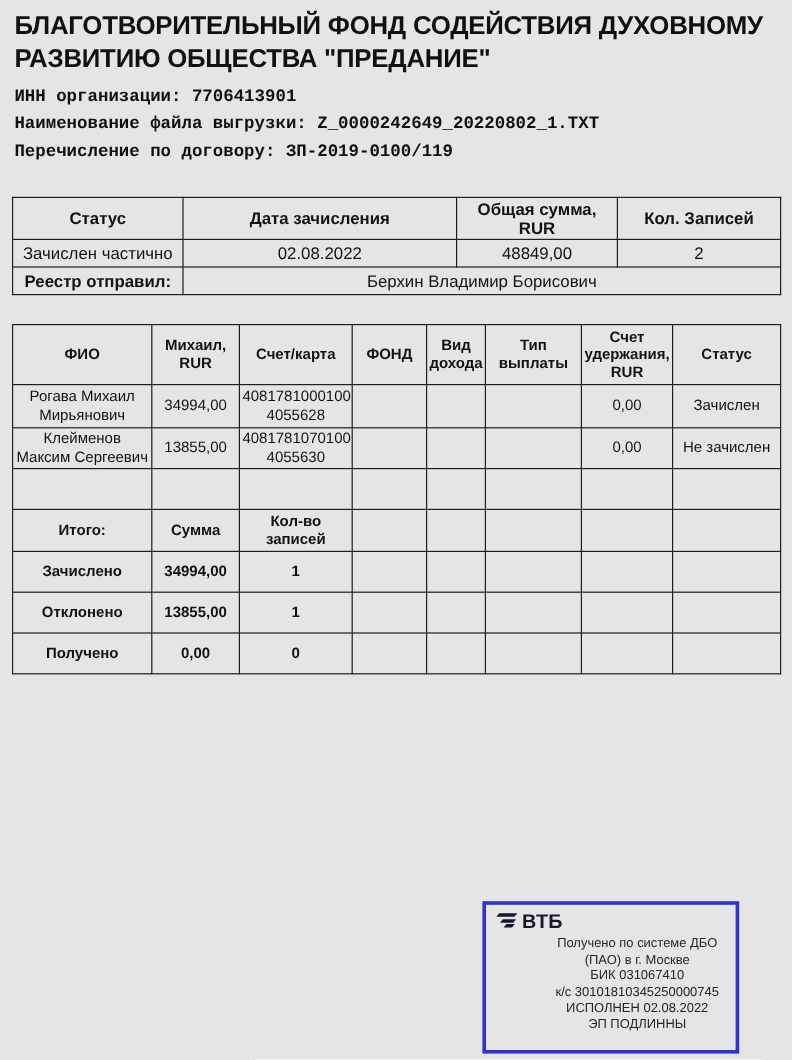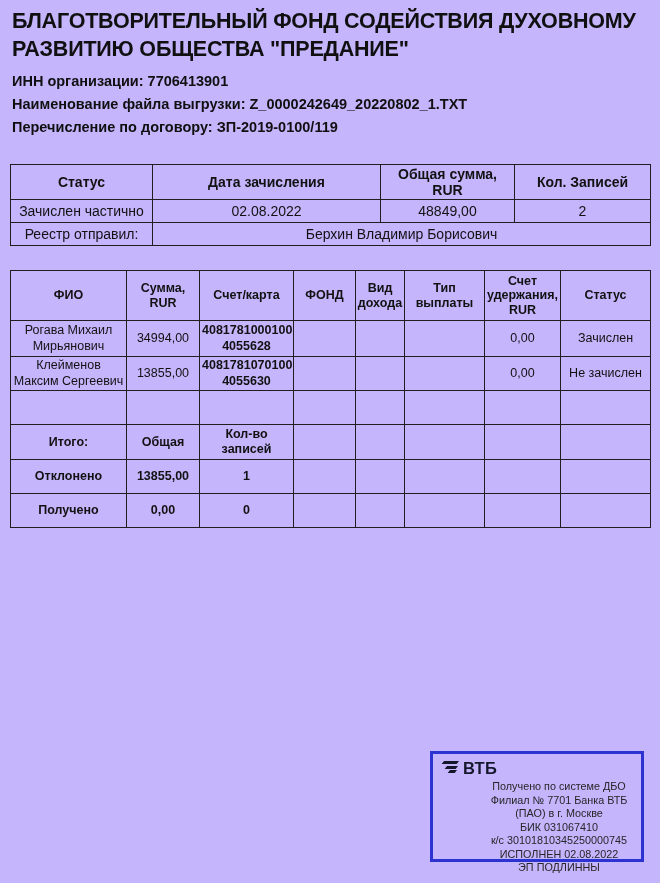--- a/index.html
+++ b/index.html
@@ -1,75 +1,76 @@
 <!DOCTYPE html>
 <html><head>
 <meta charset="utf-8">
 <style>
   html,body { margin:0; padding:0; background:#ffffff; }
   .page {
     position:relative;
     width:660px; height:883px;
-    background:#c4b5fd;
+    background:#e5e5e5;
     font-family:"Liberation Sans", sans-serif;
     color:#101010;
     overflow:hidden;
   }
   
   .doc-title {
     margin:7px 14px 0 12px;
     font-size:21.5px;
     line-height:28px;
     font-weight:700;
     letter-spacing:-0.2px;
   }
   .meta-block { margin-top:7px; }
   .meta-line {
     margin:0 0 0 12px;
     font-size:14.5px;
     font-weight:700;
     line-height:23px;
     white-space:nowrap;
+    font-family:Liberation Mono, monospace;
   }
   
   table {
     border-collapse:collapse;
     margin-left:10px;
     width:640px;
     table-layout:fixed;
     color:#121212;
   }
   th, td {
     border:1px solid #1f1f1f;
     text-align:center;
     vertical-align:middle;
     padding:1px 2px;
     overflow:hidden;
   }
   .summary-table { margin-top:25px; font-size:14px; }
   .summary-table th { height:22px; font-weight:700; }
   .summary-table td { height:20px; font-weight:400; }
-  .summary-table .sender-label { font-weight:400; }
+  .summary-table .sender-label { font-weight:700; }
 
   .details-table { margin-top:24px; font-size:12.5px; }
   .details-table th { font-weight:700; line-height:1.15; padding:3px 1px; }
   .details-table .hdr-row       { height:38px; }
   .details-table .data-row-1    { height:36px; }
   .details-table .data-row-2    { height:34px; }
   .details-table .empty-row     { height:34px; }
   .details-table .totals-hdr    { height:35px; }
   .details-table .totals-row    { height:34px; }
   .details-table td { line-height:1.25; }
-  .acct-line { display:block;font-weight:bold; }
+  .acct-line { display:block; }
   .bold-cell { font-weight:700; }
   
   .stamp {
     position:absolute;
-    left:430px; top:751px;
-    width:214px; height:111px;
+    left:402px; top:751px;
+    width:214px; height:127px;
     box-sizing:border-box;
     border:3px solid #fca5a5;
     background:rgba(255,255,255,0.0);
   }
   .stamp-logo {
     display:flex; align-items:flex-start;
     margin:5px 0 0 10px; height:19px;
   }
   .logo-stripes { position:relative; width:20px; height:13px; margin-top:2px; }
   .logo-stripes i {
@@ -140,21 +141,21 @@
         <col style="width:94px">
         <col style="width:62px">
       <col style="width:49px">
         <col style="width:80px">
         <col style="width:76px">
         <col style="width:90px">
     </colgroup>
     <tbody>
         <tr class="hdr-row">
       <th>ФИО</th>
-      <th>Сумма, RUR</th>
+      <th>Михаил, RUR</th>
       <th>Счет/карта</th>
       <th>ФОНД</th>
       <th>Вид дохода</th>
       <th>Тип выплаты</th>
       <th>Счет удержания, RUR</th>
       <th>Статус</th>
     </tr>
 
     <tr class="data-row-1">
       <td>Рогава Михаил Мирьянович</td>
@@ -190,29 +191,39 @@
       <td></td>
           <td></td>
       <td></td>
           <td></td>
       <td></td>
           <td></td>
     </tr>
 
     <tr class="totals-hdr">
       <td class="bold-cell">Итого:</td>
-      <td class="bold-cell">Общая</td>
+      <td class="bold-cell">Сумма</td>
       <td class="bold-cell">Кол-во записей</td>
       <td></td>
           <td></td>
       <td></td>
           <td></td>
       <td></td>
     </tr>
 
+    <tr class="totals-row">
+      <td class="bold-cell">Зачислено</td>
+      <td class="bold-cell">34994,00</td>
+      <td class="bold-cell">1</td>
+      <td></td>
+          <td></td>
+      <td></td>
+          <td></td>
+      <td></td>
+    </tr>
 
     <tr class="totals-row">
       <td class="bold-cell">Отклонено</td>
       <td class="bold-cell">13855,00</td>
       <td class="bold-cell">1</td>
       <td></td>
           <td></td>
       <td></td>
           <td></td>
       <td></td>
@@ -235,21 +246,20 @@
     <div class="stamp-logo">
       <span class="logo-stripes">
           <i class="s1"></i>
           <i class="s2"></i>
           <i class="s3"></i>
         </span>
       <span class="logo-text">ВТБ</span>
     </div>
     <div class="stamp-lines">
       <div>Получено по системе ДБО</div>
-      <div>Филиал № 7701 Банка ВТБ</div>
       <div>(ПАО) в г. Москве</div>
       <div>БИК 031067410</div>
       <div>к/с 30101810345250000745</div>
       <div>ИСПОЛНЕН 02.08.2022</div>
       <div>ЭП ПОДЛИННЫ</div>
     </div>
   </div>
 
 </div>
 

